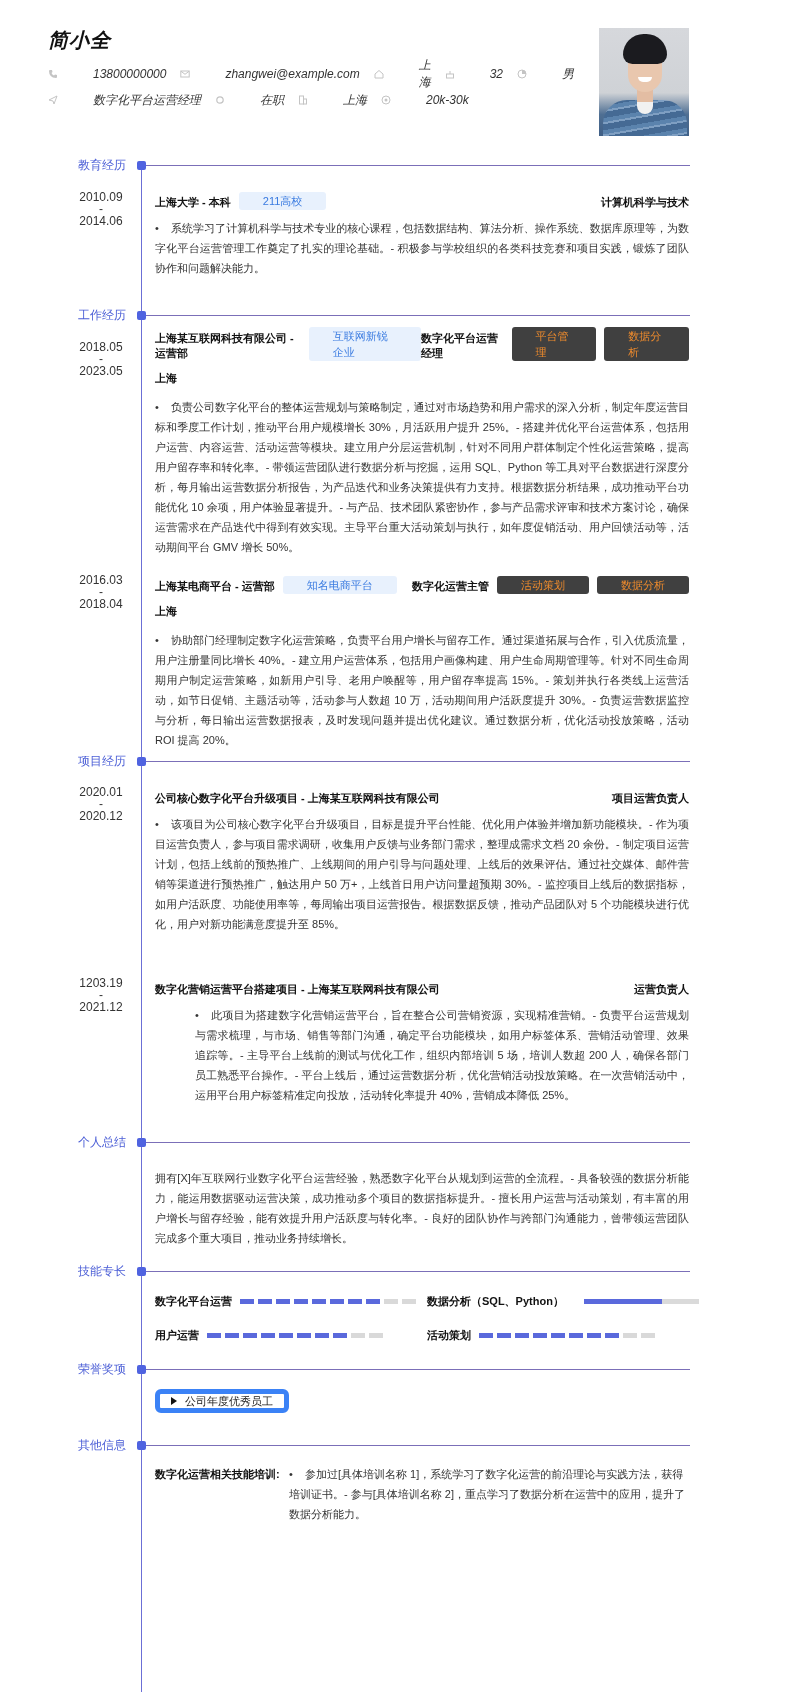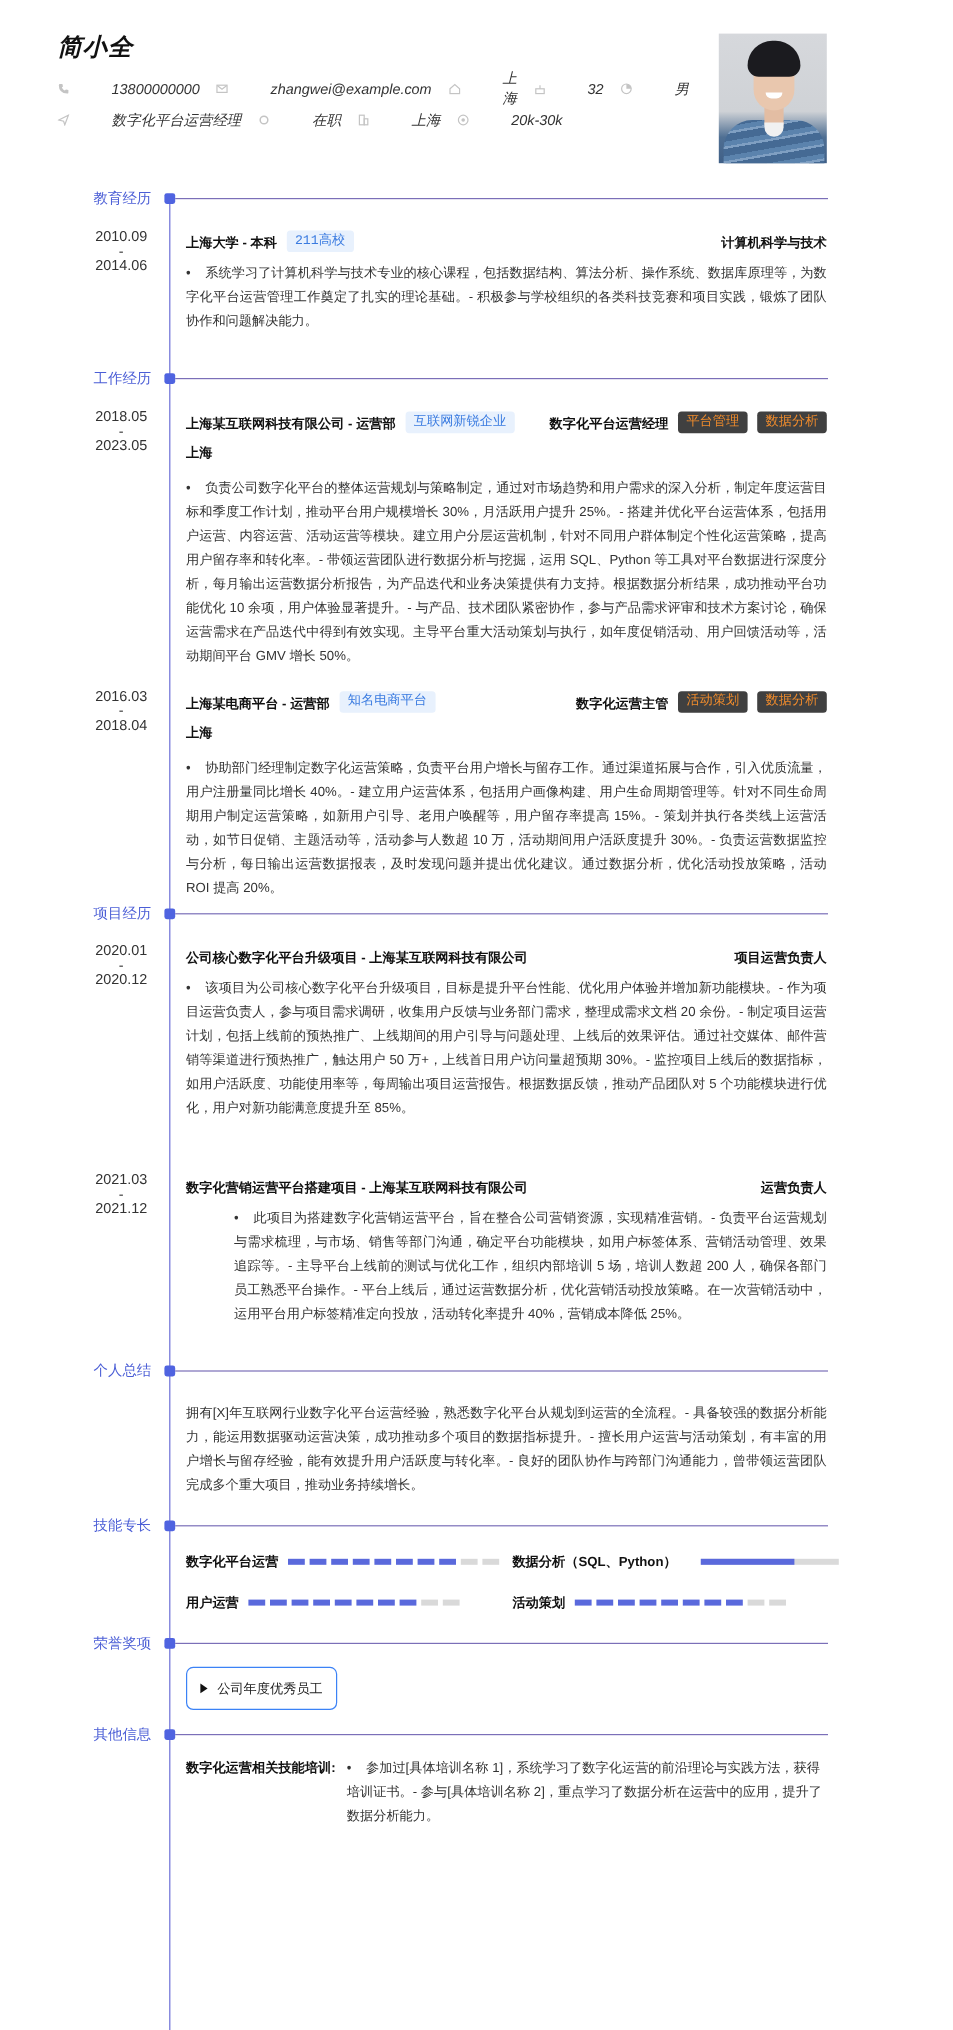--- a/index.html
+++ b/index.html
@@ -28,39 +28,39 @@
   .section-title { position: absolute; left: 78px; top: -1px; font-size: 12px; color: #4b5ed6; line-height: 14px; }
   .section-dot { position: absolute; left: 137px; top: 2px; width: 9px; height: 9px; background: #4f63e0; border-radius: 2px; }
   .section-line { position: absolute; left: 146px; top: 6px; width: 544px; height: 1px; background: #7b6fb8; }
 
   .date { position: absolute; left: 68px; width: 66px; text-align: center; font-size: 12px; color: #333; line-height: 12px; }
   .date div { height: 12px; }
 
   .entry { position: absolute; left: 155px; width: 534px; }
   .entry-head { display: flex; align-items: flex-end; height: 18px; font-size: 11px; font-weight: bold; color: #111; }
   .entry-head .spacer { flex: 1; }
-  .tag { display: inline-block; font-size: 11px; font-weight: normal; padding: 1px 7px; border-radius: 3px; line-height: 16px; margin-left: 8px; font-family: Liberation Mono, monospace; }
+  .tag { display: inline-block; font-size: 11px; font-weight: normal; padding: 1px 24px; border-radius: 3px; line-height: 16px; margin-left: 8px; }
   .tag-blue { background: #e8f1fd; color: #3a7be0; }
   .tag-orange { background: #404040; color: #ef8b2c; }
   .tag-orange + .tag-orange { margin-left: 8px; }
   .sub-loc { font-size: 11px; font-weight: bold; color: #111; margin-top: 10px; height: 14px; line-height: 14px; }
   .desc { font-size: 11px; color: #333; line-height: 20px; margin-top: 6px; text-align: justify; }
   .desc .bullet { display: inline-block; width: 16px; }
 
   .skills { position: absolute; left: 155px; top: 1292px; width: 560px; }
   .skill-row { display: flex; height: 18px; align-items: center; margin-bottom: 16px; }
   .skill { display: flex; align-items: center; width: 272px; font-size: 11px; font-weight: bold; color: #111; }
   .skill-label { margin-right: 8px; white-space: nowrap; }
   .segs { display: flex; }
   .seg { width: 14px; height: 5px; margin-right: 4px; background: #d9d9d9; }
   .seg.on { background: #5a69dc; }
   .bar { width: 123px; height: 5px; background: #dadada; position: relative; margin-left: 12px; }
   .bar .fill { position: absolute; left: 0; top: 0; height: 5px; background: #5a69dc; }
 
-  .award { position: absolute; left: 155px; top: 1389px; height: 36px; border: 1px solid #3b82f6; border-radius: 6px; padding: 0 11px; display: flex; align-items: center; font-size: 11px; color: #222; }
+  .award { position: absolute; left: 155px; top: 1389px; height: 24px; border: 5px solid #3b82f6; border-radius: 6px; padding: 0 11px; display: flex; align-items: center; font-size: 11px; color: #222; }
   .award .tri { width: 0; height: 0; border-top: 4px solid transparent; border-bottom: 4px solid transparent; border-left: 6px solid #111; margin-right: 8px; }
 
   .other { position: absolute; left: 155px; top: 1586px; width: 535px; display: flex; font-size: 11px; }
   .other-label { font-weight: bold; color: #111; white-space: nowrap; line-height: 20px; width: 134px; }
   .other-text { color: #333; line-height: 20px; flex: 1; }
 </style>
 </head>
 <body>
 
 <div class="header">
@@ -233,21 +233,21 @@
 <div class="entry" style="top:788px;">
   <div class="entry-head">
     <span>公司核心数字化平台升级项目 - 上海某互联网科技有限公司</span>
     <span class="spacer"></span>
     <span>项目运营负责人</span>
   </div>
   <div class="desc" style="margin-top:8px;"><span class="bullet">•</span><span>该项目为公司核心数字化平台升级项目，目标是提升平台性能、优化用户体验并增加新功能模块。- 作为项目运营负责人，参与项目需求调研，收集用户反馈与业务部门需求，整理成需求文档 20 余份。- 制定项目运营计划，包括上线前的预热推广、上线期间的用户引导与问题处理、上线后的效果评估。通过社交媒体、邮件营销等渠道进行预热推广，触达用户 50 万+，上线首日用户访问量超预期 30%。- 监控项目上线后的数据指标，如用户活跃度、功能使用率等，每周输出项目运营报告。根据数据反馈，推动产品团队对 5 个功能模块进行优化，用户对新功能满意度提升至 85%。</span></div>
 </div>
 
 <div class="date" style="top:977px;">
-  <div>2021.03</div>
+  <div>1203.19</div>
     <div>-</div>
     <div>2021.12</div>
 </div>
 <div class="entry" style="top:979px;">
   <div class="entry-head">
     <span>数字化营销运营平台搭建项目 - 上海某互联网科技有限公司</span>
     <span class="spacer"></span>
     <span>运营负责人</span>
   </div>
   <div class="desc" style="margin-top:8px;margin-left:40px;"><span class="bullet">•</span><span>此项目为搭建数字化营销运营平台，旨在整合公司营销资源，实现精准营销。- 负责平台运营规划与需求梳理，与市场、销售等部门沟通，确定平台功能模块，如用户标签体系、营销活动管理、效果追踪等。- 主导平台上线前的测试与优化工作，组织内部培训 5 场，培训人数超 200 人，确保各部门员工熟悉平台操作。- 平台上线后，通过运营数据分析，优化营销活动投放策略。在一次营销活动中，运用平台用户标签精准定向投放，活动转化率提升 40%，营销成本降低 25%。</span></div>

